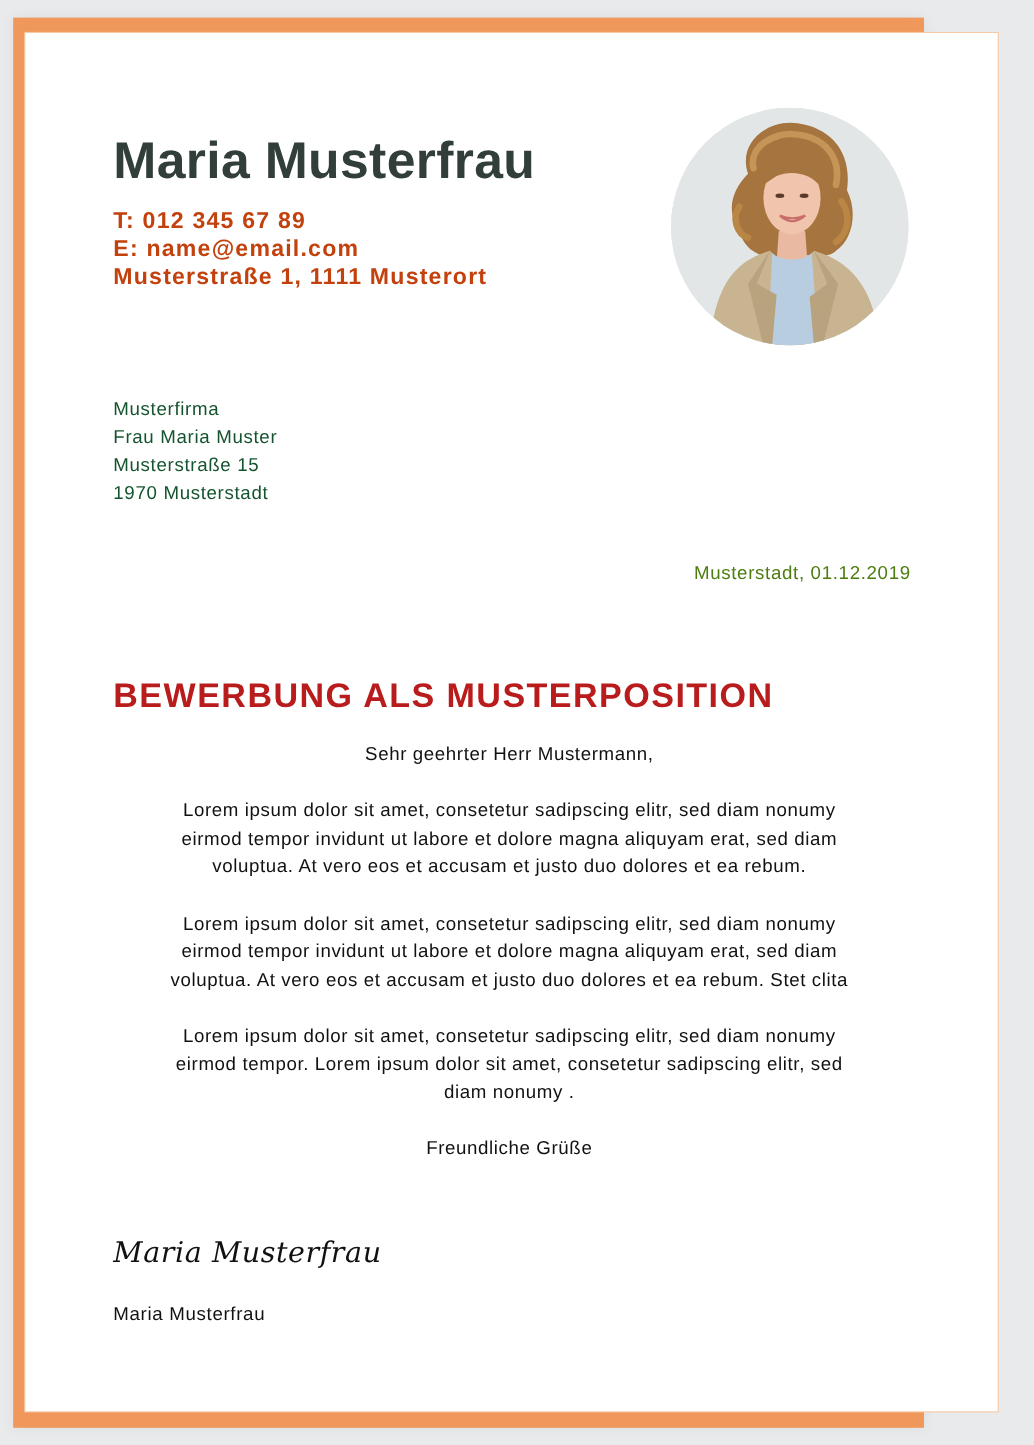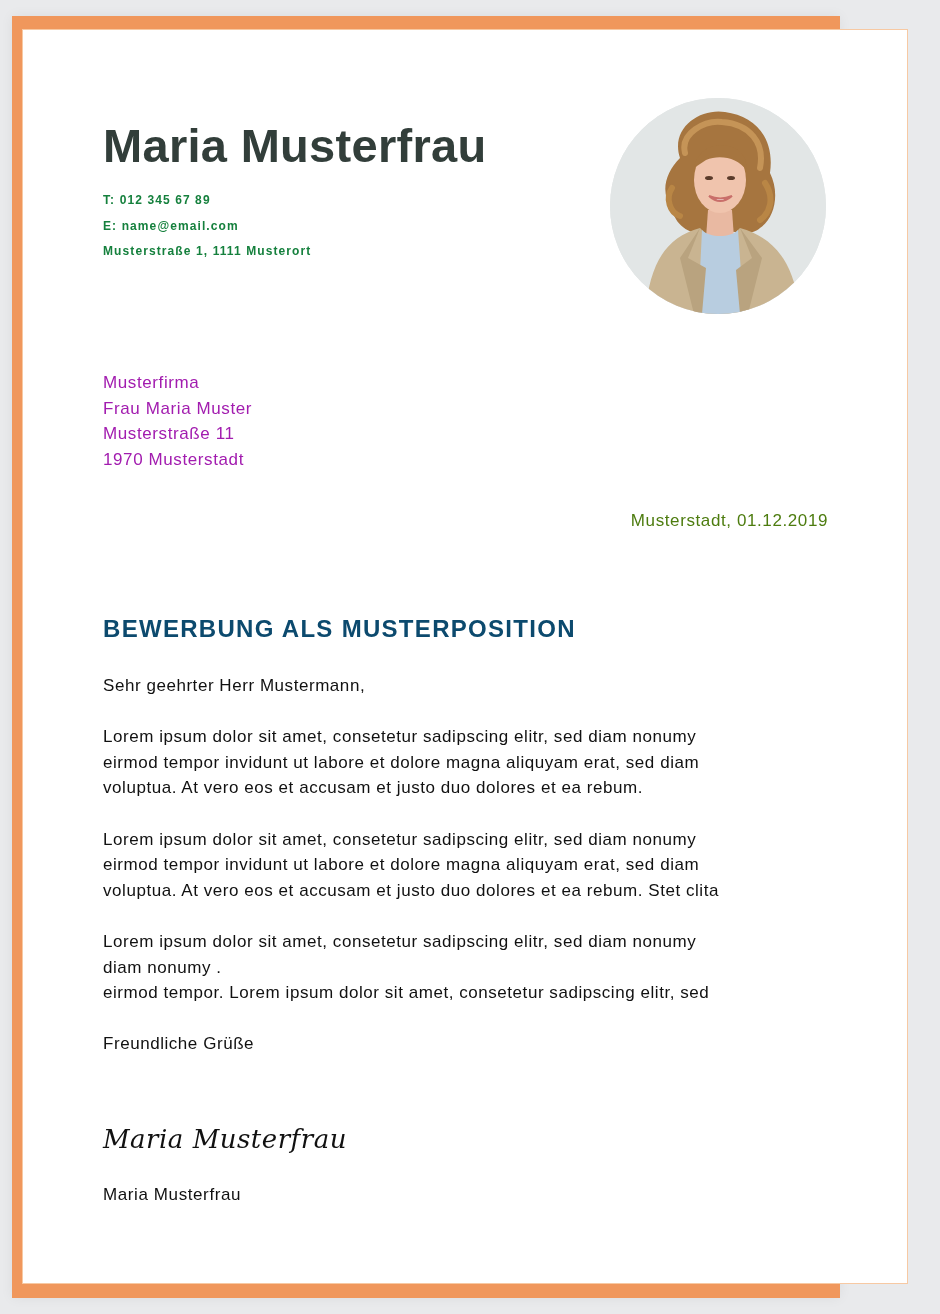--- a/index.html
+++ b/index.html
@@ -38,72 +38,72 @@
       top: 88px;
       font-size: 47px;
       font-weight: bold;
       color: #323e3a;
       letter-spacing: 0.3px;
       white-space: nowrap;
     }
     .contact {
       left: 80px;
       top: 158px;
-      color: #15803d;
+      color: #c2410c;
       font-weight: bold;
-      font-size: 12px;
+      font-size: 21px;
       letter-spacing: 1.1px;
       line-height: 25.5px;
     }
     .contact div { white-space: nowrap; }
     .photo {
       left: 587px;
       top: 68px;
       width: 216px;
       height: 216px;
       border-radius: 50%;
       overflow: hidden;
       background: #e3e6e6;
     }
     .photo svg { display: block; }
     .recipient {
       left: 80px;
       top: 329px;
       font-size: 17px;
       letter-spacing: 0.6px;
       line-height: 25.5px;
-      color: #a21caf;
-      margin-top: 11px;
+      color: #14532d;
     }
     .recipient div { white-space: nowrap; }
     .date {
       right: 79px;
       top: 481px;
       font-size: 17px;
       letter-spacing: 0.6px;
       color: #4d7c0f;
       white-space: nowrap;
     }
     .subject {
       left: 80px;
       top: 585px;
-      font-size: 24px;
+      font-size: 31px;
       font-weight: bold;
-      color: #0c4a6e;
+      color: #b91c1c;
       letter-spacing: 1.3px;
       white-space: nowrap;
     }
     .body-text {
       left: 80px;
       top: 643px;
       width: 720px;
       font-size: 17px;
       letter-spacing: 0.55px;
       line-height: 25.6px;
       color: #111;
+      text-align: center;
     }
     .body-text p {
       margin: 0 0 25.6px 0;
     }
     .body-text .line { display: block; white-space: nowrap; }
     .signature {
       left: 80px;
       top: 1094px;
       font-family: "DejaVu Serif", serif;
       font-style: italic;
@@ -159,21 +159,21 @@
         <path d="M92 132 C100 140, 120 140, 128 132 L134 216 L88 216 Z" fill="#b8cde0"></path>
 
         <path d="M90 130 L78 160 L96 170 L92 216 L84 216 L70 160 Z" fill="#b9a37f"></path>
         <path d="M130 130 L142 160 L126 172 L130 216 L138 216 L152 160 Z" fill="#b9a37f"></path>
       </svg>
     </div>
 
     <div class="abs recipient">
       <div>Musterfirma</div>
       <div>Frau Maria Muster</div>
-      <div>Musterstraße 11</div>
+      <div>Musterstraße 15</div>
       <div>1970 Musterstadt</div>
     </div>
 
     <div class="abs date">Musterstadt, 01.12.2019</div>
 
     <div class="abs subject">BEWERBUNG ALS MUSTERPOSITION</div>
 
     <div class="abs body-text">
       <p>
           <span class="line">Sehr geehrter Herr Mustermann,</span>
@@ -183,22 +183,22 @@
         <span class="line">eirmod tempor invidunt ut labore et dolore magna aliquyam erat, sed diam</span>
         <span class="line">voluptua. At vero eos et accusam et justo duo dolores et ea rebum.</span>
       </p>
       <p>
         <span class="line">Lorem ipsum dolor sit amet, consetetur sadipscing elitr, sed diam nonumy</span>
         <span class="line">eirmod tempor invidunt ut labore et dolore magna aliquyam erat, sed diam</span>
         <span class="line">voluptua. At vero eos et accusam et justo duo dolores et ea rebum. Stet clita</span>
       </p>
       <p>
         <span class="line">Lorem ipsum dolor sit amet, consetetur sadipscing elitr, sed diam nonumy</span>
+        <span class="line">eirmod tempor. Lorem ipsum dolor sit amet, consetetur sadipscing elitr, sed</span>
         <span class="line">diam nonumy .</span>
-        <span class="line">eirmod tempor. Lorem ipsum dolor sit amet, consetetur sadipscing elitr, sed</span>
       </p>
       <p>
           <span class="line">Freundliche Grüße</span>
         </p>
     </div>
 
     <div class="abs signature">Maria Musterfrau</div>
 
     <div class="abs typed-name">Maria Musterfrau</div>
 

